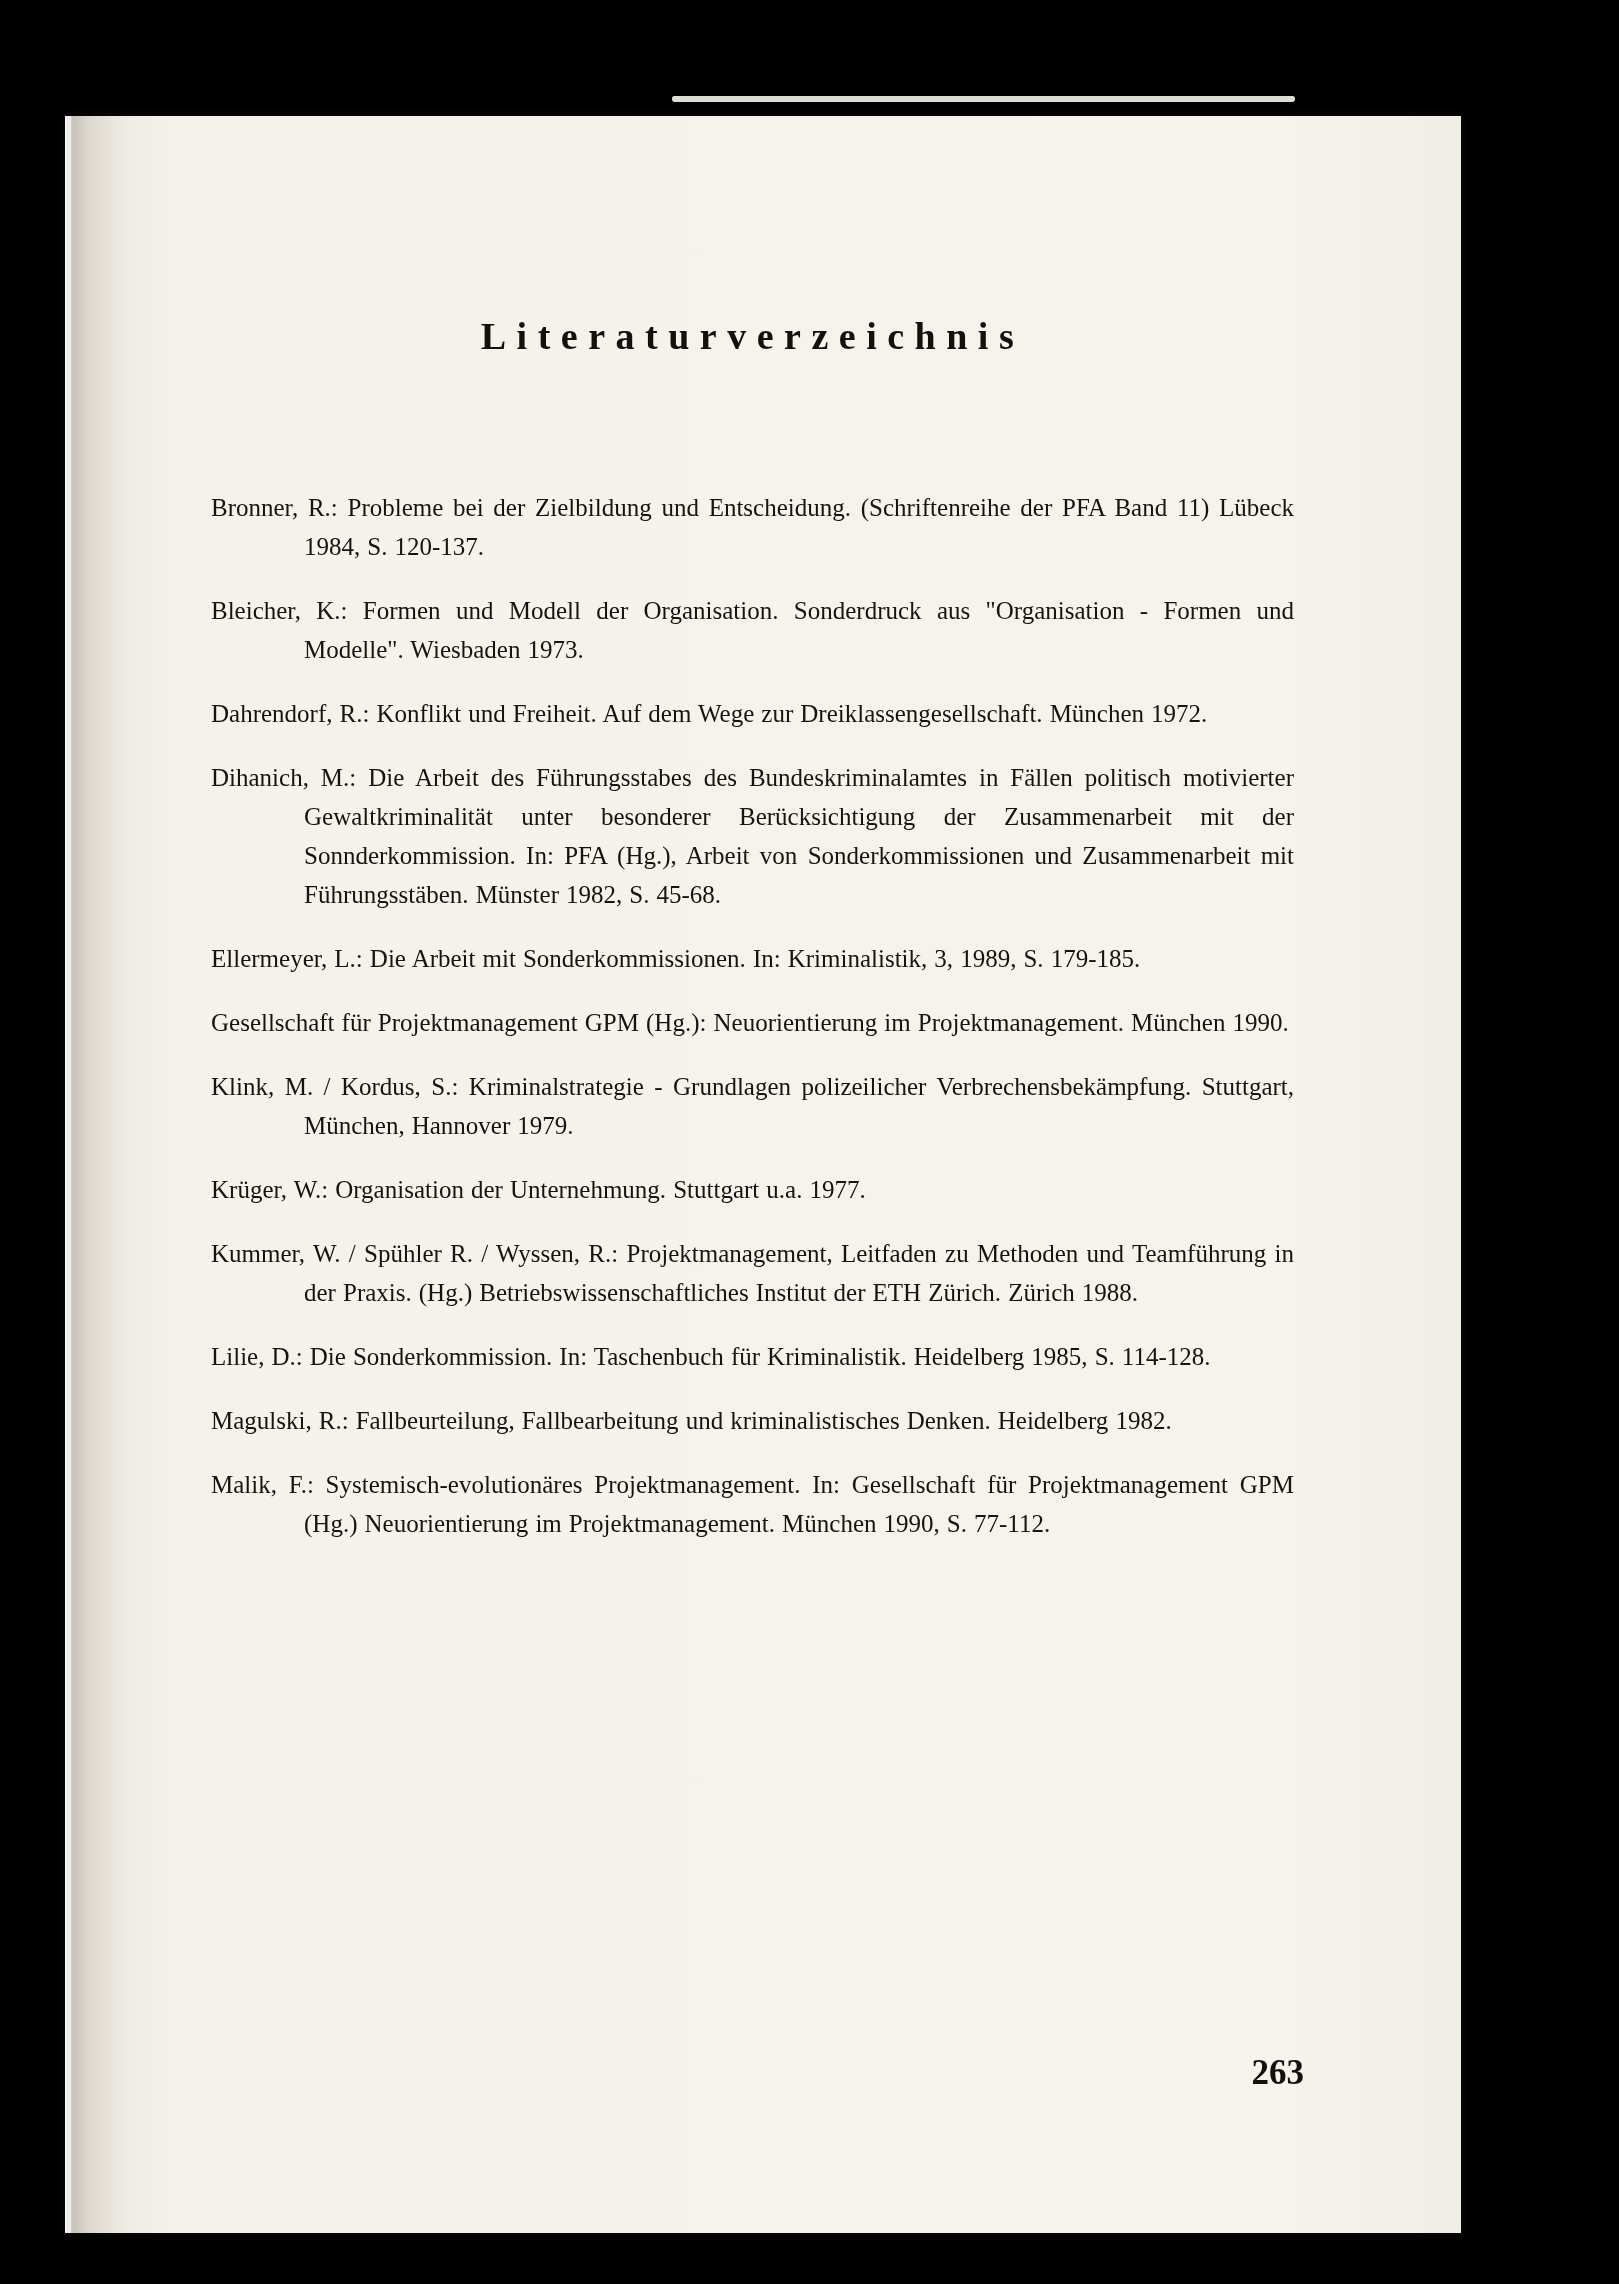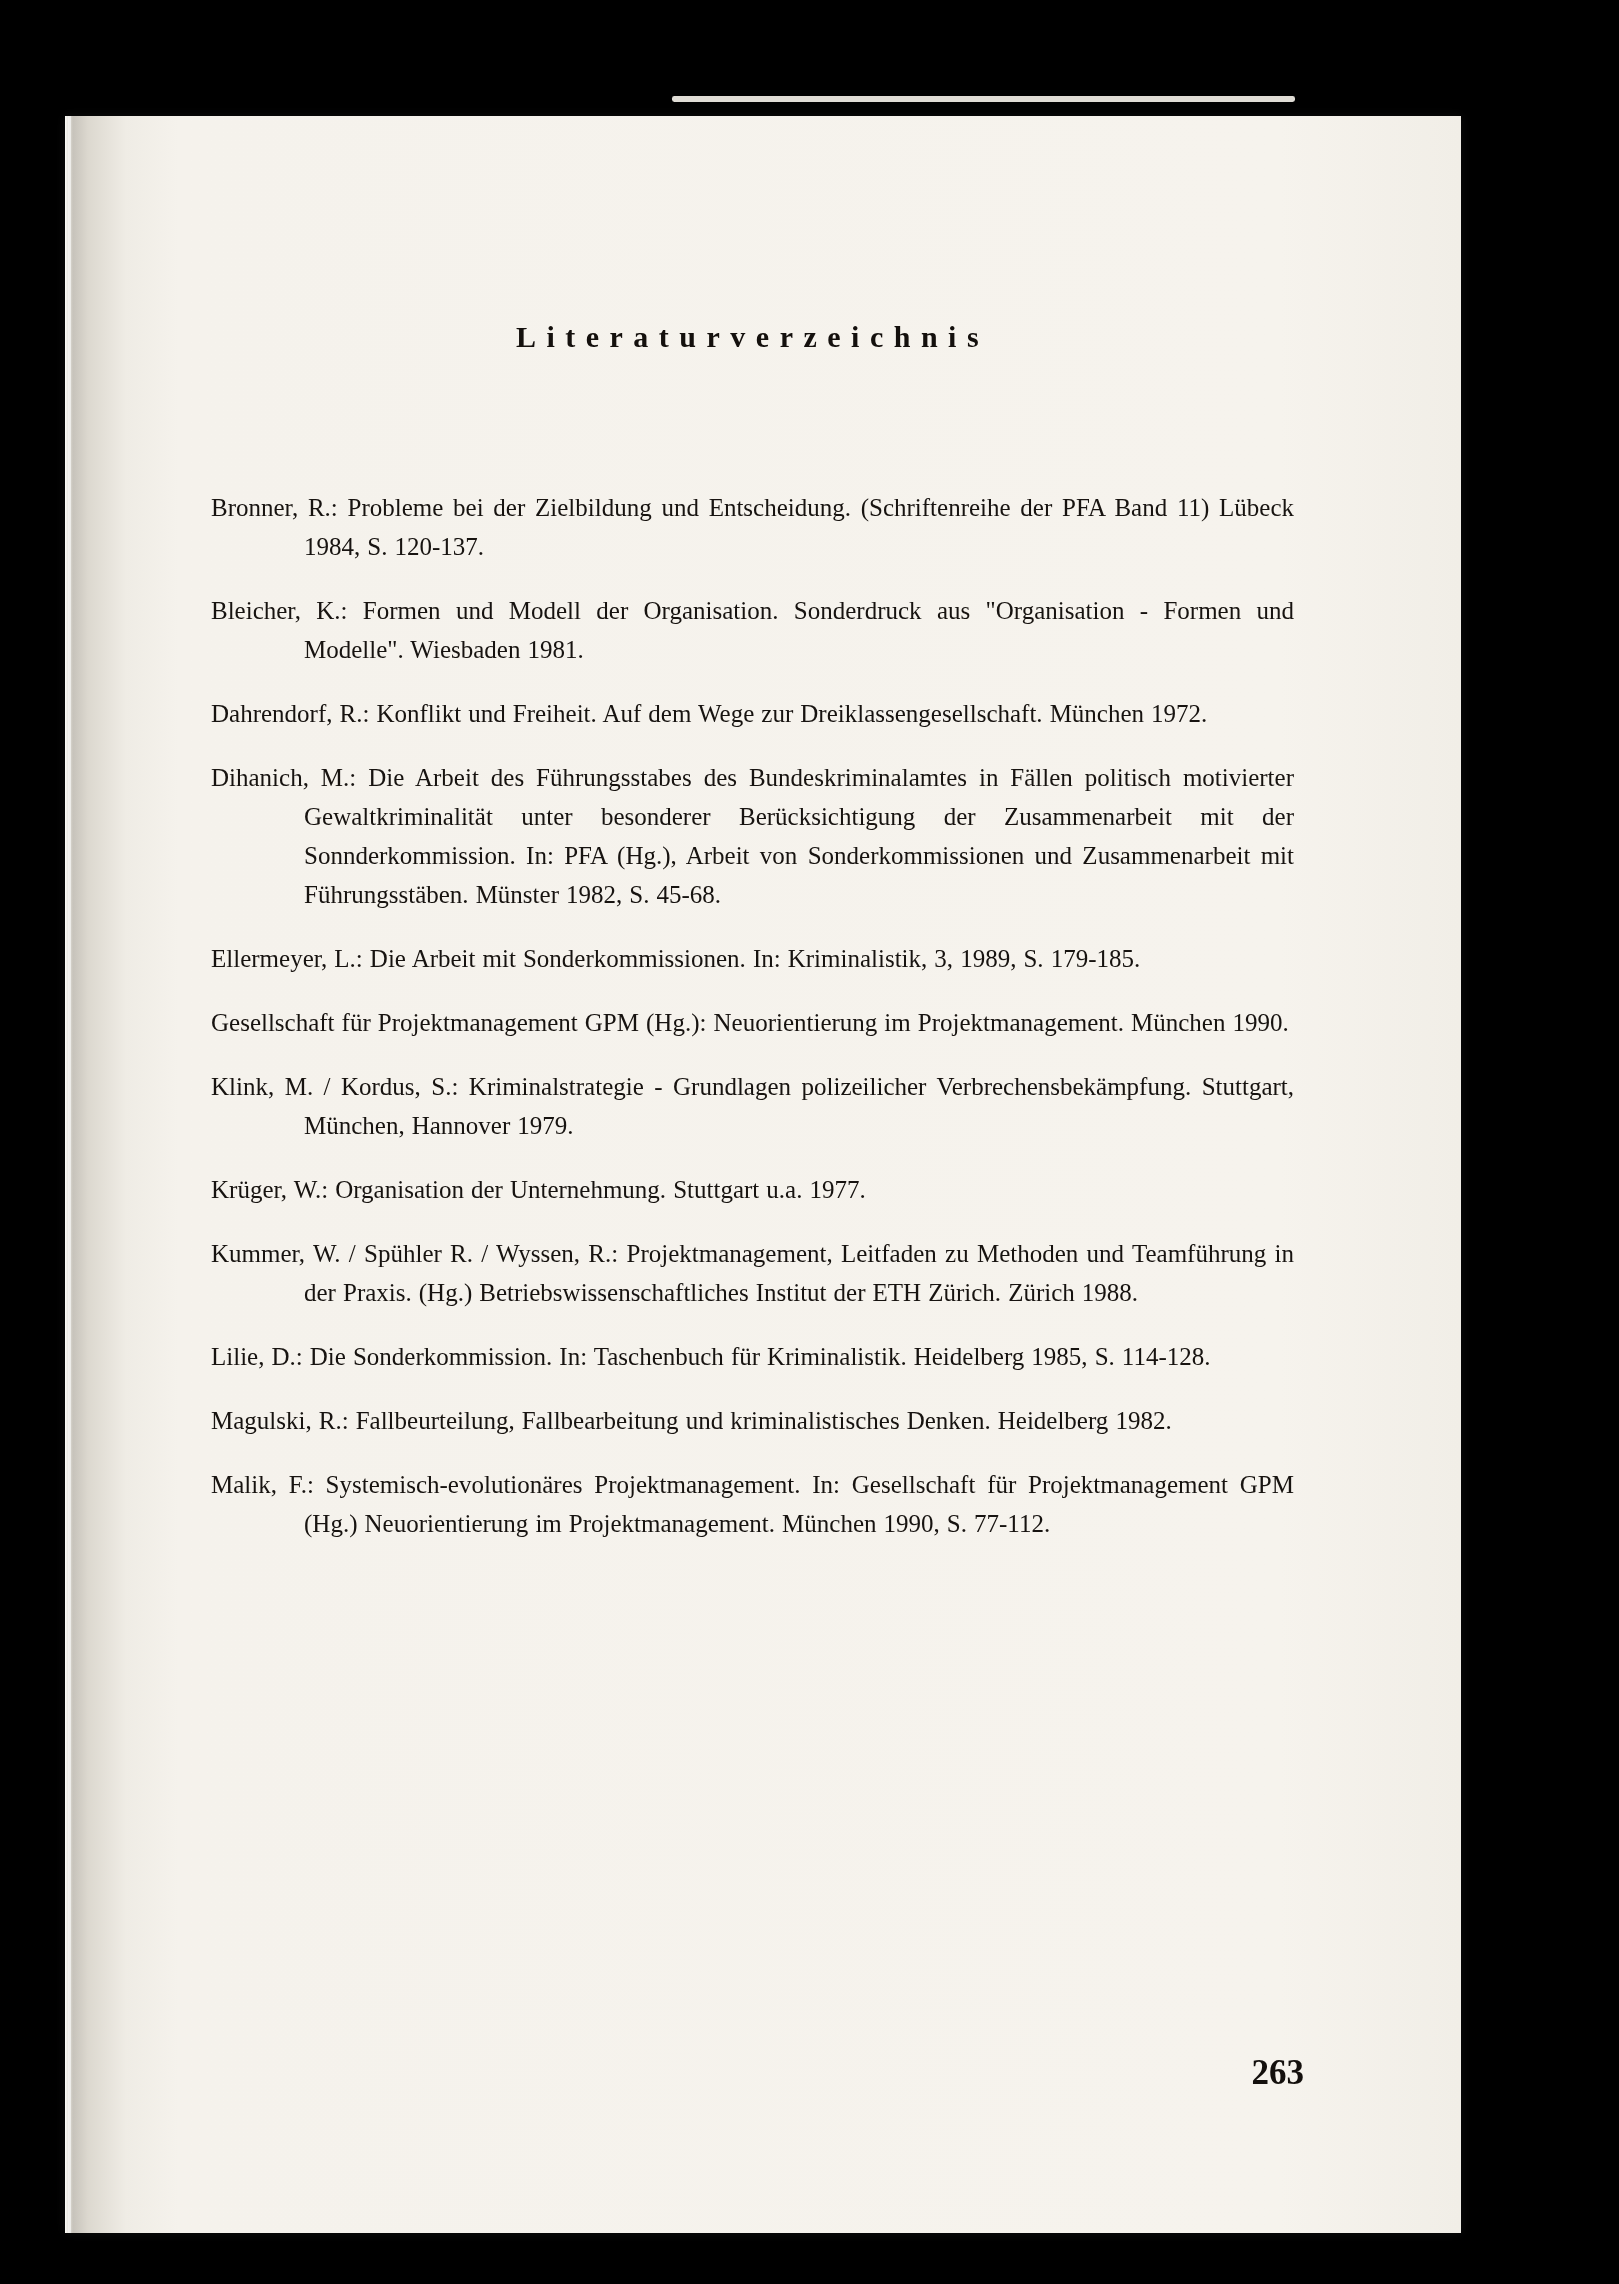--- a/index.html
+++ b/index.html
@@ -50,21 +50,21 @@
   .content {
     position: relative;
     padding: 201px 167px 0 146px;
     color: #171310;
     font-size: 25px;
     line-height: 39px;
   }
   .page-title {
     text-align: center;
     font-weight: bold;
-    font-size: 30px;
+    font-size: 38px;
     letter-spacing: 10.5px;
     margin: 0 0 132px 0;
     color: #14100d;
   }
   .entry {
     text-align: justify;
     padding-left: 93px;
     text-indent: -93px;
     margin: 0 0 25px 0;
     word-spacing: 0.8px;
@@ -81,21 +81,21 @@
 </head>
 <body>
 
 <div class="page-edge-sliver"></div>
 
 <div class="scan-page">
   <div class="content">
     <h1 class="page-title">Literaturverzeichnis</h1>
 
     <div class="entry">Bronner, R.: Probleme bei der Zielbildung und Entscheidung. (Schriftenreihe der PFA Band 11) Lübeck 1984, S. 120-137.</div>
-    <div class="entry">Bleicher, K.: Formen und Modell der Organisation. Sonderdruck aus "Organisation - Formen und Modelle". Wiesbaden 1981.</div>
+    <div class="entry">Bleicher, K.: Formen und Modell der Organisation. Sonderdruck aus "Organisation - Formen und Modelle". Wiesbaden 1973.</div>
     <div class="entry">Dahrendorf, R.: Konflikt und Freiheit. Auf dem Wege zur Dreiklassengesellschaft. München 1972.</div>
     <div class="entry">Dihanich, M.: Die Arbeit des Führungsstabes des Bundeskriminalamtes in Fällen politisch motivierter Gewaltkriminalität unter besonderer Berücksichtigung der Zusammenarbeit mit der Sonnderkommission. In: PFA (Hg.), Arbeit von Sonderkommissionen und Zusammenarbeit mit Führungsstäben. Münster 1982, S. 45-68.</div>
     <div class="entry">Ellermeyer, L.: Die Arbeit mit Sonderkommissionen. In: Kriminalistik, 3, 1989, S. 179-185.</div>
     <div class="entry">Gesellschaft für Projektmanagement GPM (Hg.): Neuorientierung im Projektmanagement. München 1990.</div>
     <div class="entry">Klink, M. / Kordus, S.: Kriminalstrategie - Grundlagen polizeilicher Verbrechensbekämpfung. Stuttgart, München, Hannover 1979.</div>
     <div class="entry">Krüger, W.: Organisation der Unternehmung. Stuttgart u.a. 1977.</div>
     <div class="entry">Kummer, W. / Spühler R. / Wyssen, R.: Projektmanagement, Leitfaden zu Methoden und Teamführung in der Praxis. (Hg.) Betriebswissenschaftliches Institut der ETH Zürich. Zürich 1988.</div>
     <div class="entry">Lilie, D.: Die Sonderkommission. In: Taschenbuch für Kriminalistik. Heidelberg 1985, S. 114-128.</div>
     <div class="entry">Magulski, R.: Fallbeurteilung, Fallbearbeitung und kriminalistisches Denken. Heidelberg 1982.</div>
     <div class="entry">Malik, F.: Systemisch-evolutionäres Projektmanagement. In: Gesellschaft für Projektmanagement GPM (Hg.) Neuorientierung im Projektmanagement. München 1990, S. 77-112.</div>

